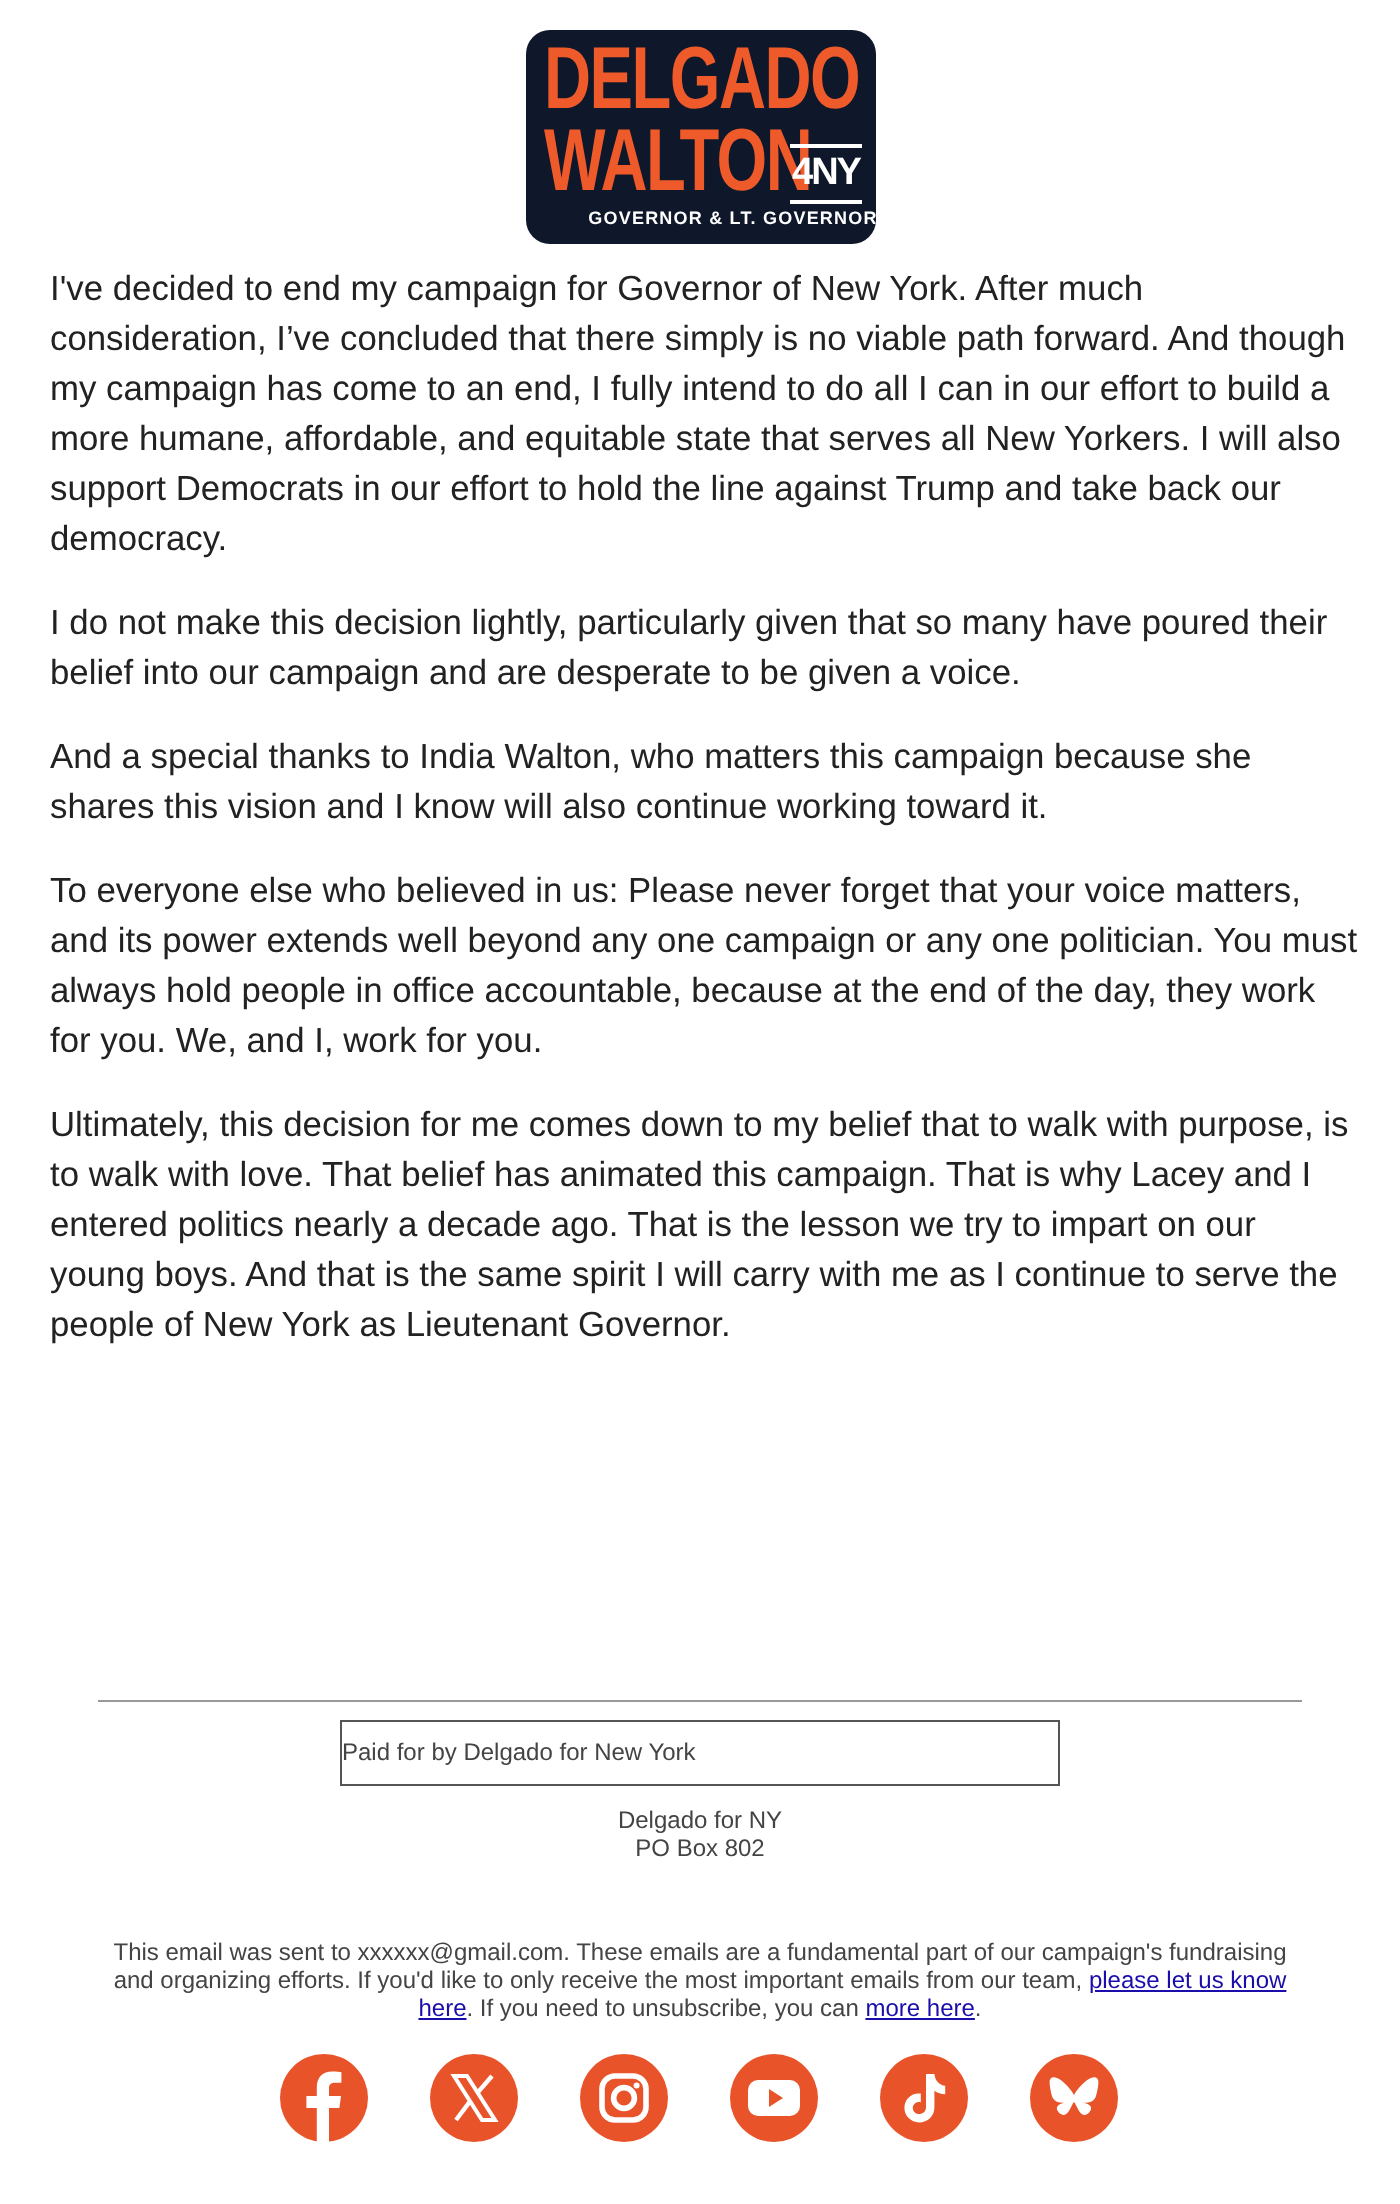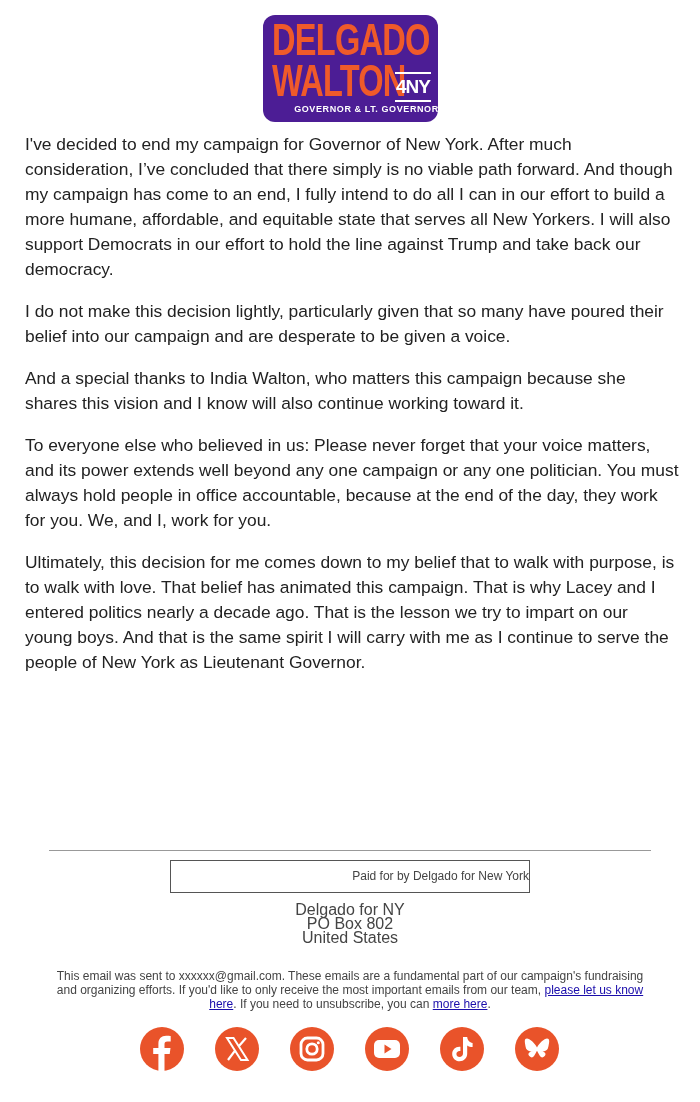--- a/index.html
+++ b/index.html
@@ -14,21 +14,21 @@
       overflow: hidden;
       font-family: "Liberation Sans", sans-serif;
       color: #222222;
     }
     .logo {
       position: absolute;
       left: 263px;
       top: 15px;
       width: 175px;
       height: 107px;
-      background: #4c1d95;
+      background: #0f172a;
       border-radius: 12px;
       overflow: hidden;
     }
     .logo .l1 {
       position: absolute;
       left: 9px;
       top: 3px;
       width: 160px;
       font-family: "Liberation Sans Narrow", "Liberation Sans", sans-serif;
       font-weight: bold;
@@ -104,32 +104,32 @@
       border-top: 1px solid #999999;
     }
     .paid-box {
       position: absolute;
       left: 170px;
       top: 860px;
       width: 360px;
       height: 33px;
       border: 1px solid #555555;
       box-sizing: border-box;
-      text-align: right;
+      text-align: left;
       font-size: 12px;
       line-height: 31px;
       color: #444444;
     }
     .address {
       position: absolute;
       left: 0;
       top: 903px;
       width: 700px;
       text-align: center;
-      font-size: 16px;
+      font-size: 12px;
       line-height: 14px;
       color: #444444;
     }
     .address div { margin: 0; }
     .disclaimer {
       position: absolute;
       left: 50px;
       top: 969px;
       width: 600px;
       text-align: center;
@@ -179,21 +179,20 @@
   <p>Ultimately, this decision for me comes down to my belief that to walk with purpose, is to walk with love. That belief has animated this campaign. That is why Lacey and I entered politics nearly a decade ago. That is the lesson we try to impart on our young boys. And that is the same spirit I will carry with me as I continue to serve the people of New York as Lieutenant Governor.</p>
 </div>
 
 <div class="rule"></div>
 
 <div class="paid-box">Paid for by Delgado for New York</div>
 
 <div class="address">
   <div>Delgado for NY</div>
   <div>PO Box 802</div>
-  <div>United States</div>
 </div>
 
 <div class="disclaimer"><span>This email was sent to xxxxxx@gmail.com. These emails are a fundamental part of our campaign's fundraising and organizing efforts. If you'd like to only receive the most important emails from our team, </span><a href="#">please let us know here</a><span>. If you need to unsubscribe, you can </span><a href="#">more here</a><span>.</span></div>
 
 <div class="social">
   <a class="icon" style="left:140px" href="#">
     <svg width="44" height="44" viewBox="0 0 44 44">
       <path d="M24.5 44 V27 h5.2 l0.8-6 h-6 v-3.6 c0-1.8 0.5-3 3-3 h3.2 V9.1 c-0.6-0.1-2.5-0.3-4.6-0.3 c-4.6 0-7.7 2.8-7.7 7.9 V21 h-5.2 v6 h5.2 v17 z" fill="#ffffff"></path>
     </svg>
   </a>

